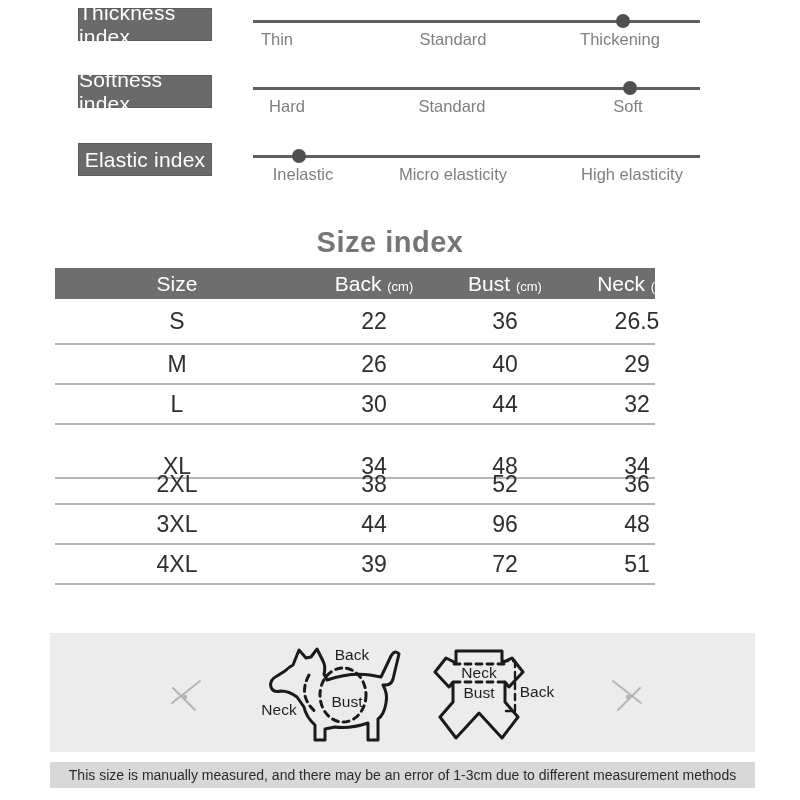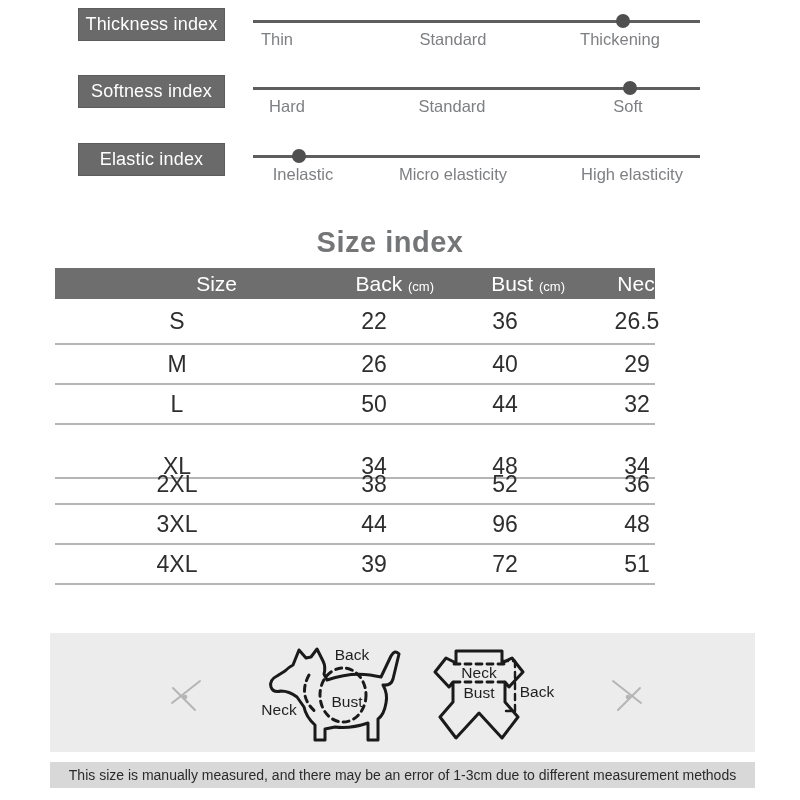--- a/index.html
+++ b/index.html
@@ -7,38 +7,38 @@
     --header_bg:#6e6e6e; --cell:#2e2e2e; --separator:#b5b5b5;
     --panel_bg:#ececec; --note_bg:#d8d8d8; --stroke:#1a1a1a; --arrow:#b5b5b5;
   }
   *{margin:0;padding:0;box-sizing:border-box;}
   html,body{background:#fff;}
   .page{position:relative;width:800px;height:800px;background:#fff;overflow:hidden;
         font-family:"Liberation Sans",sans-serif;}
 
   
   .idx-row{position:absolute;left:0;right:0;height:65px;}
-  .idx-box{position:absolute;left:78px;top:8px;width:147px;height:33px;
+  .idx-box{position:absolute;left:78px;top:8px;width:134px;height:33px;
            background:var(--box_bg);border:1px solid #5c5c5c;color:#fff;
-           font-size:18px;display:flex;align-items:center;justify-content:center;
+           font-size:21px;display:flex;align-items:center;justify-content:center;
            letter-spacing:.2px;}
   .idx-track{position:absolute;left:253px;top:20px;width:447px;height:2.5px;
              background:var(--line);}
   .idx-dot{position:absolute;top:14px;width:14px;height:14px;border-radius:50%;
            background:#4f4f4f;}
   .tick{position:absolute;top:30px;width:140px;height:20px;text-align:center;
         color:var(--tick);font-size:16.5px;}
 
   
   .table-title{position:absolute;top:226px;left:0;width:780px;text-align:center;
                font-size:29px;font-weight:800;color:var(--title);letter-spacing:.5px;}
   .thead{position:absolute;left:55px;top:268px;width:600px;height:31px;
          background:var(--header_bg);}
   .hcell{position:absolute;top:0;width:120px;height:18px;line-height:31px;
-         text-align:right;color:#fff;font-size:21px;white-space:nowrap;}
+         text-align:center;color:#fff;font-size:21px;white-space:nowrap;}
   .hcell .unit{font-style:normal;font-size:13px;}
   .trow{position:absolute;left:55px;width:600px;border-bottom:2px solid var(--separator);}
   .tcell{position:absolute;top:0;width:120px;text-align:center;color:var(--cell);
          font-size:23px;white-space:nowrap;}
   .c1{left:62px;} .c2{left:259px;} .c3{left:390px;} .c4{left:522px;}
 
   
   .panel{position:absolute;left:50px;top:633px;width:705px;height:119px;
          background:var(--panel_bg);}
   .arrow{position:absolute;width:40px;height:40px;top:43px;cursor:pointer;}
@@ -109,21 +109,21 @@
     <span class="tcell c4" style="line-height:44px">26.5</span>
   </div>
   <div class="trow" style="top:345px;height:40px">
     <span class="tcell c1" style="line-height:38px">M</span>
     <span class="tcell c2" style="line-height:38px">26</span>
     <span class="tcell c3" style="line-height:38px">40</span>
     <span class="tcell c4" style="line-height:38px">29</span>
   </div>
   <div class="trow" style="top:385px;height:40px">
     <span class="tcell c1" style="line-height:38px">L</span>
-    <span class="tcell c2" style="line-height:38px">50</span>
+    <span class="tcell c2" style="line-height:38px">30</span>
     <span class="tcell c3" style="line-height:38px">44</span>
     <span class="tcell c4" style="line-height:38px">32</span>
   </div>
   <div class="trow" style="top:447px;height:32px">
     <span class="tcell c1" style="line-height:38px">XL</span>
     <span class="tcell c2" style="line-height:38px">34</span>
     <span class="tcell c3" style="line-height:38px">48</span>
     <span class="tcell c4" style="line-height:38px">34</span>
   </div>
   <div class="trow" style="top:465px;height:40px">

